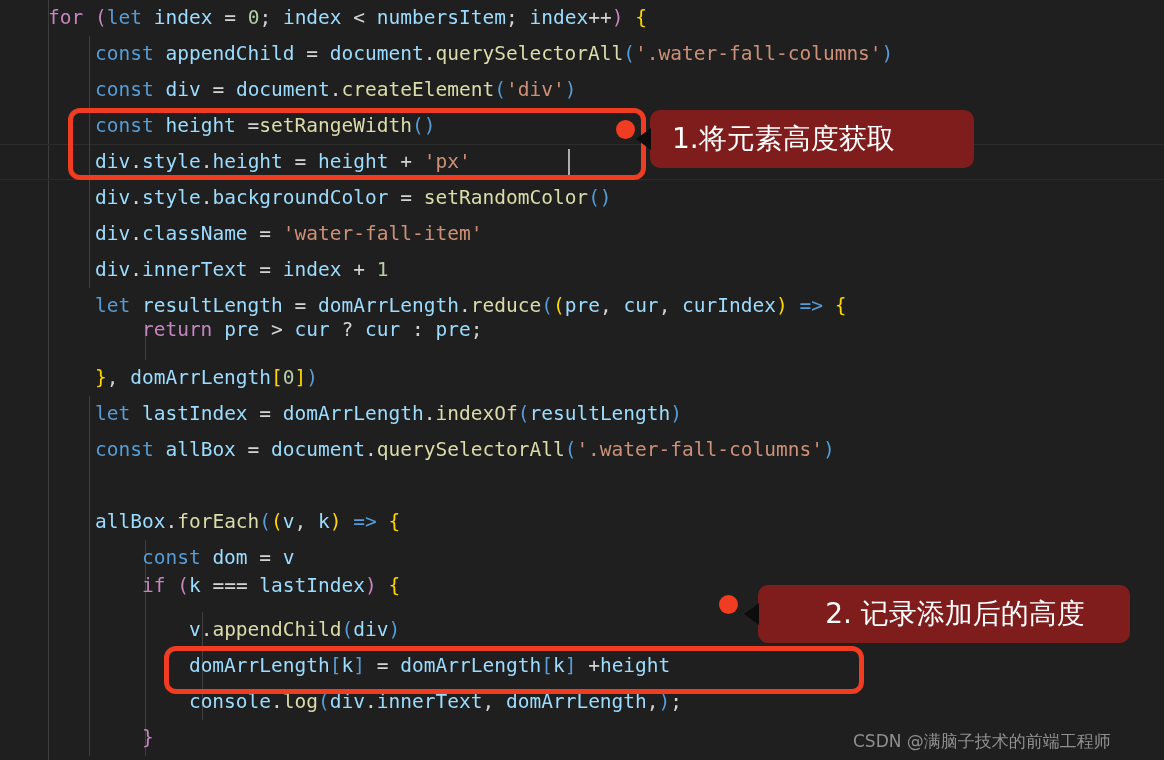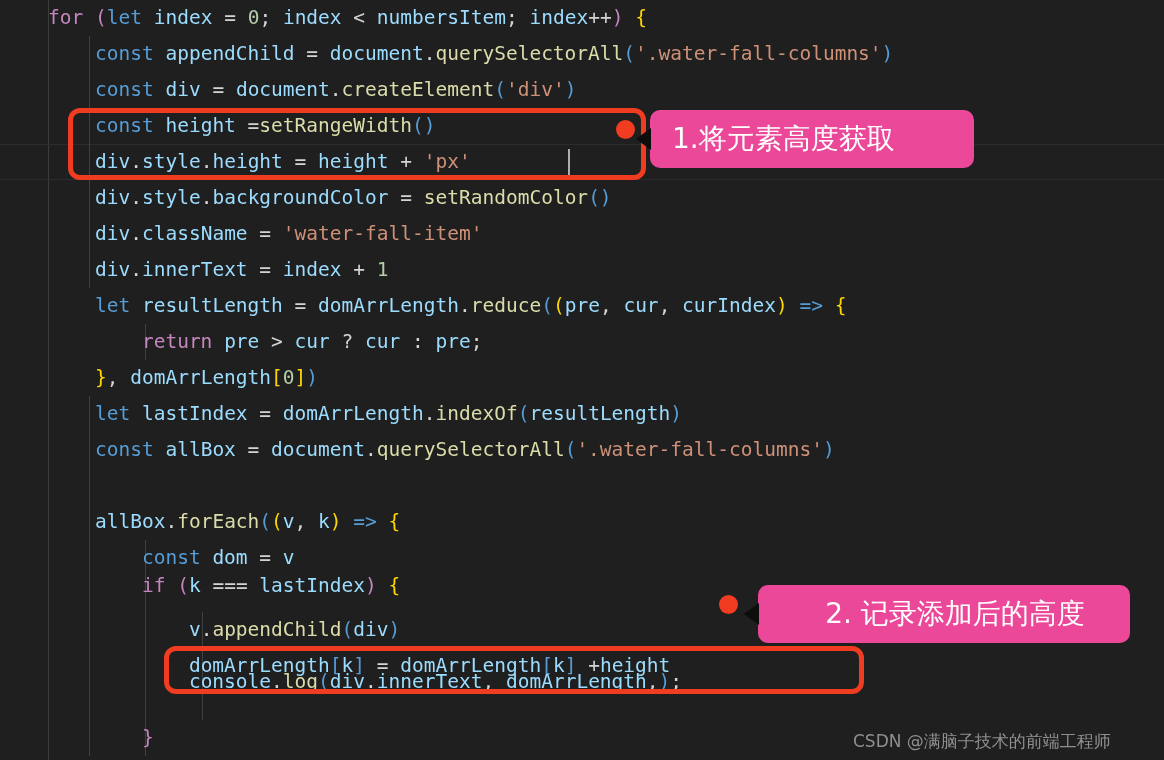--- a/index.html
+++ b/index.html
@@ -94,21 +94,21 @@
     position: absolute;
     border: 5px solid #f03c20;
     border-radius: 12px;
     box-sizing: border-box;
     pointer-events: none;
   }
 
   
   .callout {
     position: absolute;
-    background: #ec4899;
+    background: #7f1d1d;
     border-radius: 10px;
     color: #ffffff;
     font-family: "DejaVu Sans", "Liberation Sans", sans-serif;
     display: flex;
     align-items: center;
     box-sizing: border-box;
   }
   .callout .ctext { white-space: nowrap; }
   .callout .tail {
     position: absolute;
@@ -163,41 +163,41 @@
     <div class="ln" style="top:144px;">    <span class="var">div</span><span class="op">.</span><span class="var">style</span><span class="op">.</span><span class="var">height</span><span class="op"> = </span><span class="var">height</span><span class="op"> + </span><span class="str">'px'</span></div>
 
     <div class="ln" style="top:180px;">    <span class="var">div</span><span class="op">.</span><span class="var">style</span><span class="op">.</span><span class="var">backgroundColor</span><span class="op"> = </span><span class="fn">setRandomColor</span><span class="pa">()</span></div>
 
     <div class="ln" style="top:216px;">    <span class="var">div</span><span class="op">.</span><span class="var">className</span><span class="op"> = </span><span class="str">'water-fall-item'</span></div>
 
     <div class="ln" style="top:252px;">    <span class="var">div</span><span class="op">.</span><span class="var">innerText</span><span class="op"> = </span><span class="var">index</span><span class="op"> + </span><span class="num">1</span></div>
 
     <div class="ln" style="top:288px;">    <span class="decl">let</span><span class="op"> </span><span class="var">resultLength</span><span class="op"> = </span><span class="var">domArrLength</span><span class="op">.</span><span class="fn">reduce</span><span class="pa">(</span><span class="pc">(</span><span class="var">pre</span><span class="op">, </span><span class="var">cur</span><span class="op">, </span><span class="var">curIndex</span><span class="pc">)</span><span class="op"> </span><span class="arrow">=&gt;</span><span class="op"> </span><span class="pc">{</span></div>
 
-    <div class="ln" style="top:324px;">        <span class="ctl">return</span><span class="op"> </span><span class="var">pre</span><span class="op"> &gt; </span><span class="var">cur</span><span class="op"> ? </span><span class="var">cur</span><span class="op"> : </span><span class="var">pre</span><span class="op">;</span></div>
+    <div class="ln" style="top:312px;">        <span class="ctl">return</span><span class="op"> </span><span class="var">pre</span><span class="op"> &gt; </span><span class="var">cur</span><span class="op"> ? </span><span class="var">cur</span><span class="op"> : </span><span class="var">pre</span><span class="op">;</span></div>
 
     <div class="ln" style="top:360px;">    <span class="pc">}</span><span class="op">, </span><span class="var">domArrLength</span><span class="pc">[</span><span class="num">0</span><span class="pc">]</span><span class="pa">)</span></div>
 
     <div class="ln" style="top:396px;">    <span class="decl">let</span><span class="op"> </span><span class="var">lastIndex</span><span class="op"> = </span><span class="var">domArrLength</span><span class="op">.</span><span class="fn">indexOf</span><span class="pa">(</span><span class="var">resultLength</span><span class="pa">)</span></div>
 
     <div class="ln" style="top:432px;">    <span class="decl">const</span><span class="op"> </span><span class="var">allBox</span><span class="op"> = </span><span class="var">document</span><span class="op">.</span><span class="fn">querySelectorAll</span><span class="pa">(</span><span class="str">'.water-fall-columns'</span><span class="pa">)</span></div>
 
     <div class="ln" style="top:468px;"> </div>
 
     <div class="ln" style="top:504px;">    <span class="var">allBox</span><span class="op">.</span><span class="fn">forEach</span><span class="pa">(</span><span class="pc">(</span><span class="var">v</span><span class="op">, </span><span class="var">k</span><span class="pc">)</span><span class="op"> </span><span class="arrow">=&gt;</span><span class="op"> </span><span class="pc">{</span></div>
 
     <div class="ln" style="top:540px;">        <span class="decl">const</span><span class="op"> </span><span class="var">dom</span><span class="op"> = </span><span class="var">v</span></div>
 
     <div class="ln" style="top:568px;">        <span class="ctl">if</span><span class="op"> </span><span class="pb">(</span><span class="var">k</span><span class="op"> === </span><span class="var">lastIndex</span><span class="pb">)</span><span class="op"> </span><span class="pc">{</span></div>
 
     <div class="ln" style="top:612px;">            <span class="var">v</span><span class="op">.</span><span class="fn">appendChild</span><span class="pa">(</span><span class="var">div</span><span class="pa">)</span></div>
 
     <div class="ln" style="top:648px;">            <span class="var">domArrLength</span><span class="pa">[</span><span class="var">k</span><span class="pa">]</span><span class="op"> = </span><span class="var">domArrLength</span><span class="pa">[</span><span class="var">k</span><span class="pa">]</span><span class="op"> +</span><span class="var">height</span></div>
 
-    <div class="ln" style="top:664px;">            <span class="var">console</span><span class="op">.</span><span class="fn">log</span><span class="pa">(</span><span class="var">div</span><span class="op">.</span><span class="var">innerText</span><span class="op">, </span><span class="var">domArrLength</span><span class="op">,</span><span class="pa">)</span><span class="op">;</span></div>
+    <div class="ln" style="top:684px;">            <span class="var">console</span><span class="op">.</span><span class="fn">log</span><span class="pa">(</span><span class="var">div</span><span class="op">.</span><span class="var">innerText</span><span class="op">, </span><span class="var">domArrLength</span><span class="op">,</span><span class="pa">)</span><span class="op">;</span></div>
 
     <div class="ln" style="top:720px;">        <span class="pb">}</span></div>
 
   </div>
 
   <div class="caret" style="left:568px; top:149px;"></div>
 
   <div class="redbox" style="left:68px; top:108px; width:578px; height:72px;"></div>
   <div class="redbox" style="left:164px; top:646px; width:700px; height:48px;"></div>
 

